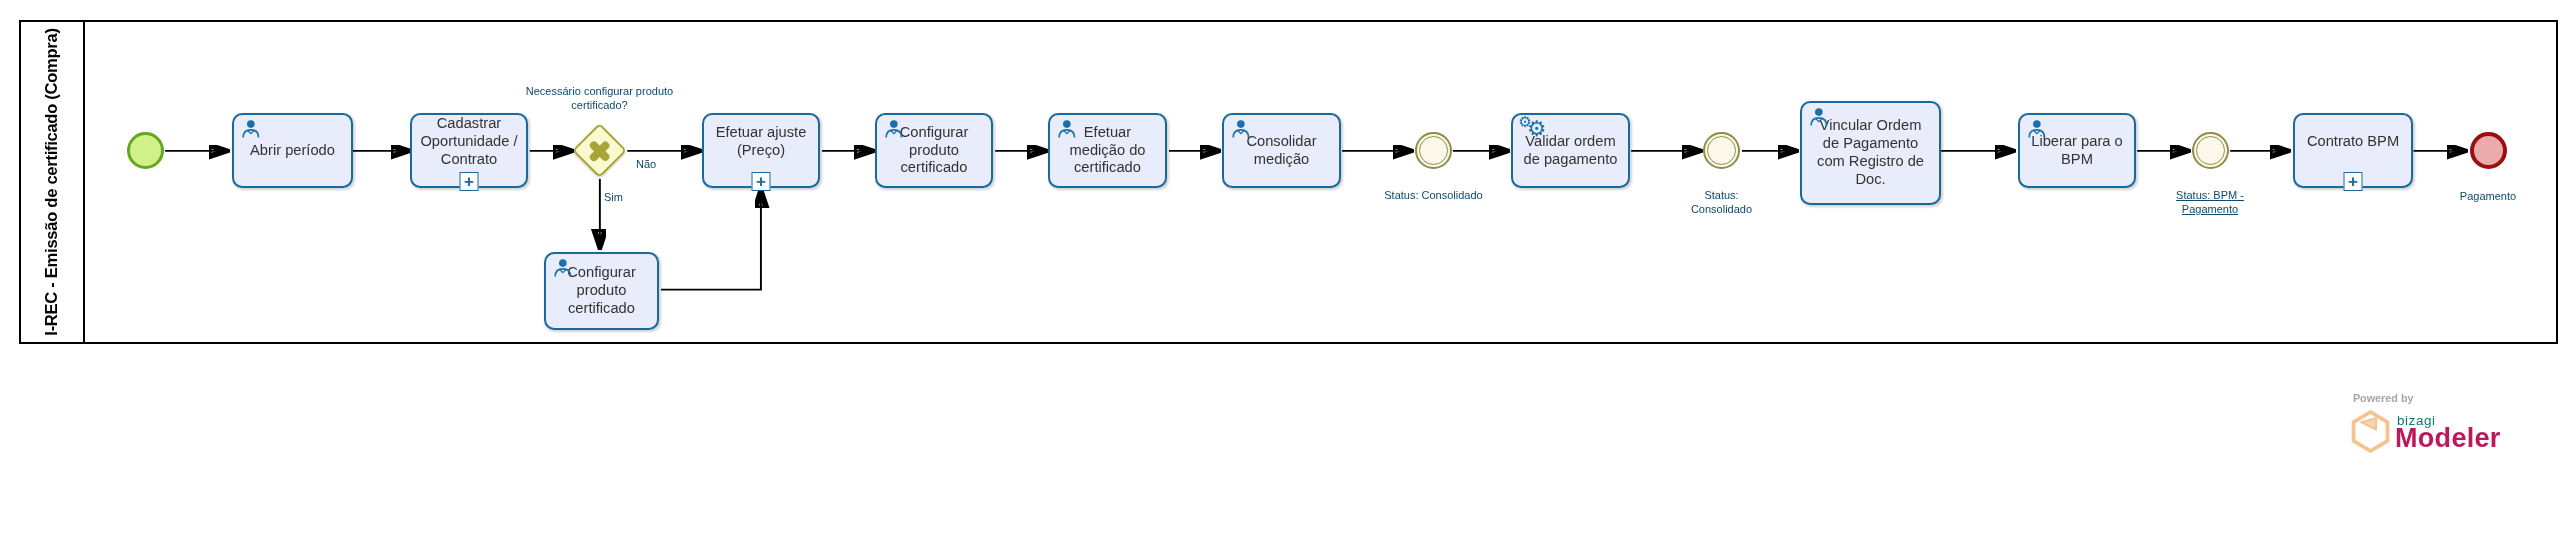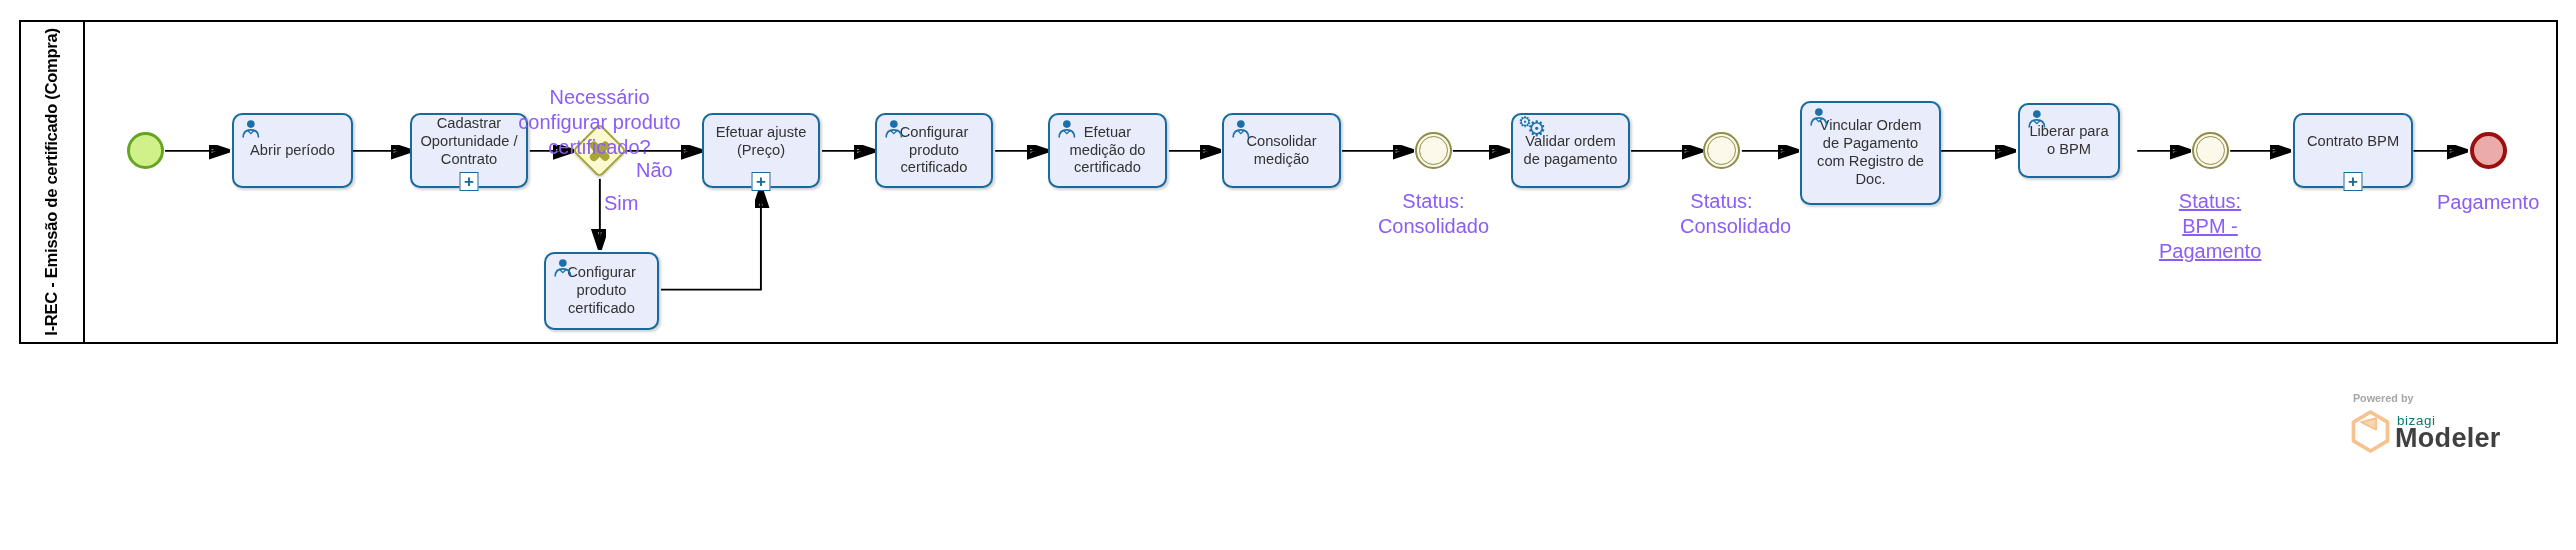--- a/index.html
+++ b/index.html
@@ -41,28 +41,28 @@
   .event.inter{top:132px;width:37px;height:37px;background:#fcf9ea;border:2.5px solid #8f8d48;}
   .event.inter::after{content:"";position:absolute;inset:1.9px;border:1.9px solid #8f8d48;border-radius:50%;}
   
   .gateway{position:absolute;left:580px;top:131px;width:39px;height:39px;box-sizing:border-box;
            background:#fbf9cf;border:2.5px solid #a8a437;border-radius:5.1px;transform:rotate(45deg);
            box-shadow:1.3px 1.3px 1.9px rgba(0,0,0,0.15);}
   .gateway .xbar{position:absolute;left:50%;top:50%;width:24px;height:8.3px;background:#a8a437;
            border-radius:3.8px;transform:translate(-50%,-50%);}
   .gateway .xbar.v{transform:translate(-50%,-50%) rotate(90deg);}
   
-  .flabel{position:absolute;font-size:20px;line-height:1.25;color:#8b5cf6;text-align:center;}
+  .flabel{position:absolute;font-size:11px;line-height:1.25;color:#0c4a6e;text-align:center;}
   .flabel.small{text-align:right;}
   
   .brand{position:absolute;left:2351px;top:392px;width:172px;height:76px;}
   .brand .powered{position:absolute;left:1.9px;top:0;font-size:10.8px;color:#a6a6a6;font-weight:bold;text-align:right;}
   .brand .hex{position:absolute;left:0px;top:16.6px;}
   .brand .bizagi{position:absolute;left:46px;top:21px;font-size:13.4px;color:#0f766e;letter-spacing:0.6px;}
-  .brand .modeler{position:absolute;left:44px;top:31px;font-size:27px;color:#404040;font-weight:bold;letter-spacing:0.3px;}
+  .brand .modeler{position:absolute;left:44px;top:31px;font-size:27px;color:#be185d;font-weight:bold;letter-spacing:0.3px;}
 </style>
 </head>
 <body>
 
 <div class="canvas">
 
   <div class="pool">
     <div class="pool-label">
       <span>I-REC - Emissão de certificado (Compra)</span>
     </div>
@@ -175,21 +175,21 @@
 
   <div class="task" style="left:1800px;top:101px;width:141px;height:104px;">
     <svg class="t-icon" viewBox="0 0 34 32">
       <circle cx="17" cy="8" r="6" fill="#1b70ab"></circle>
       <path d="M5 29 c0-8 5-12 12-12 s12 4 12 12" fill="none" stroke="#1b70ab" stroke-width="2.6"></path>
       <path d="M12 18 l5 5 5-5" fill="none" stroke="#1b70ab" stroke-width="2"></path>
     </svg>
     <span>Vincular Ordem de Pagamento com Registro de Doc.</span>
   </div>
 
-  <div class="task" style="left:2018px;top:103px;width:102px;">
+  <div class="task" style="left:2018px;top:113px;width:118px;">
     <svg class="t-icon" viewBox="0 0 34 32">
       <circle cx="17" cy="8" r="6" fill="#1b70ab"></circle>
       <path d="M5 29 c0-8 5-12 12-12 s12 4 12 12" fill="none" stroke="#1b70ab" stroke-width="2.6"></path>
       <path d="M12 18 l5 5 5-5" fill="none" stroke="#1b70ab" stroke-width="2"></path>
     </svg>
     <span>Liberar para o BPM</span>
   </div>
 
   <div class="event inter" style="left:2192px;"></div>
   <div class="flabel" style="left:2159px;top:189px;width:102px;text-decoration:underline;">Status: BPM - Pagamento</div>

